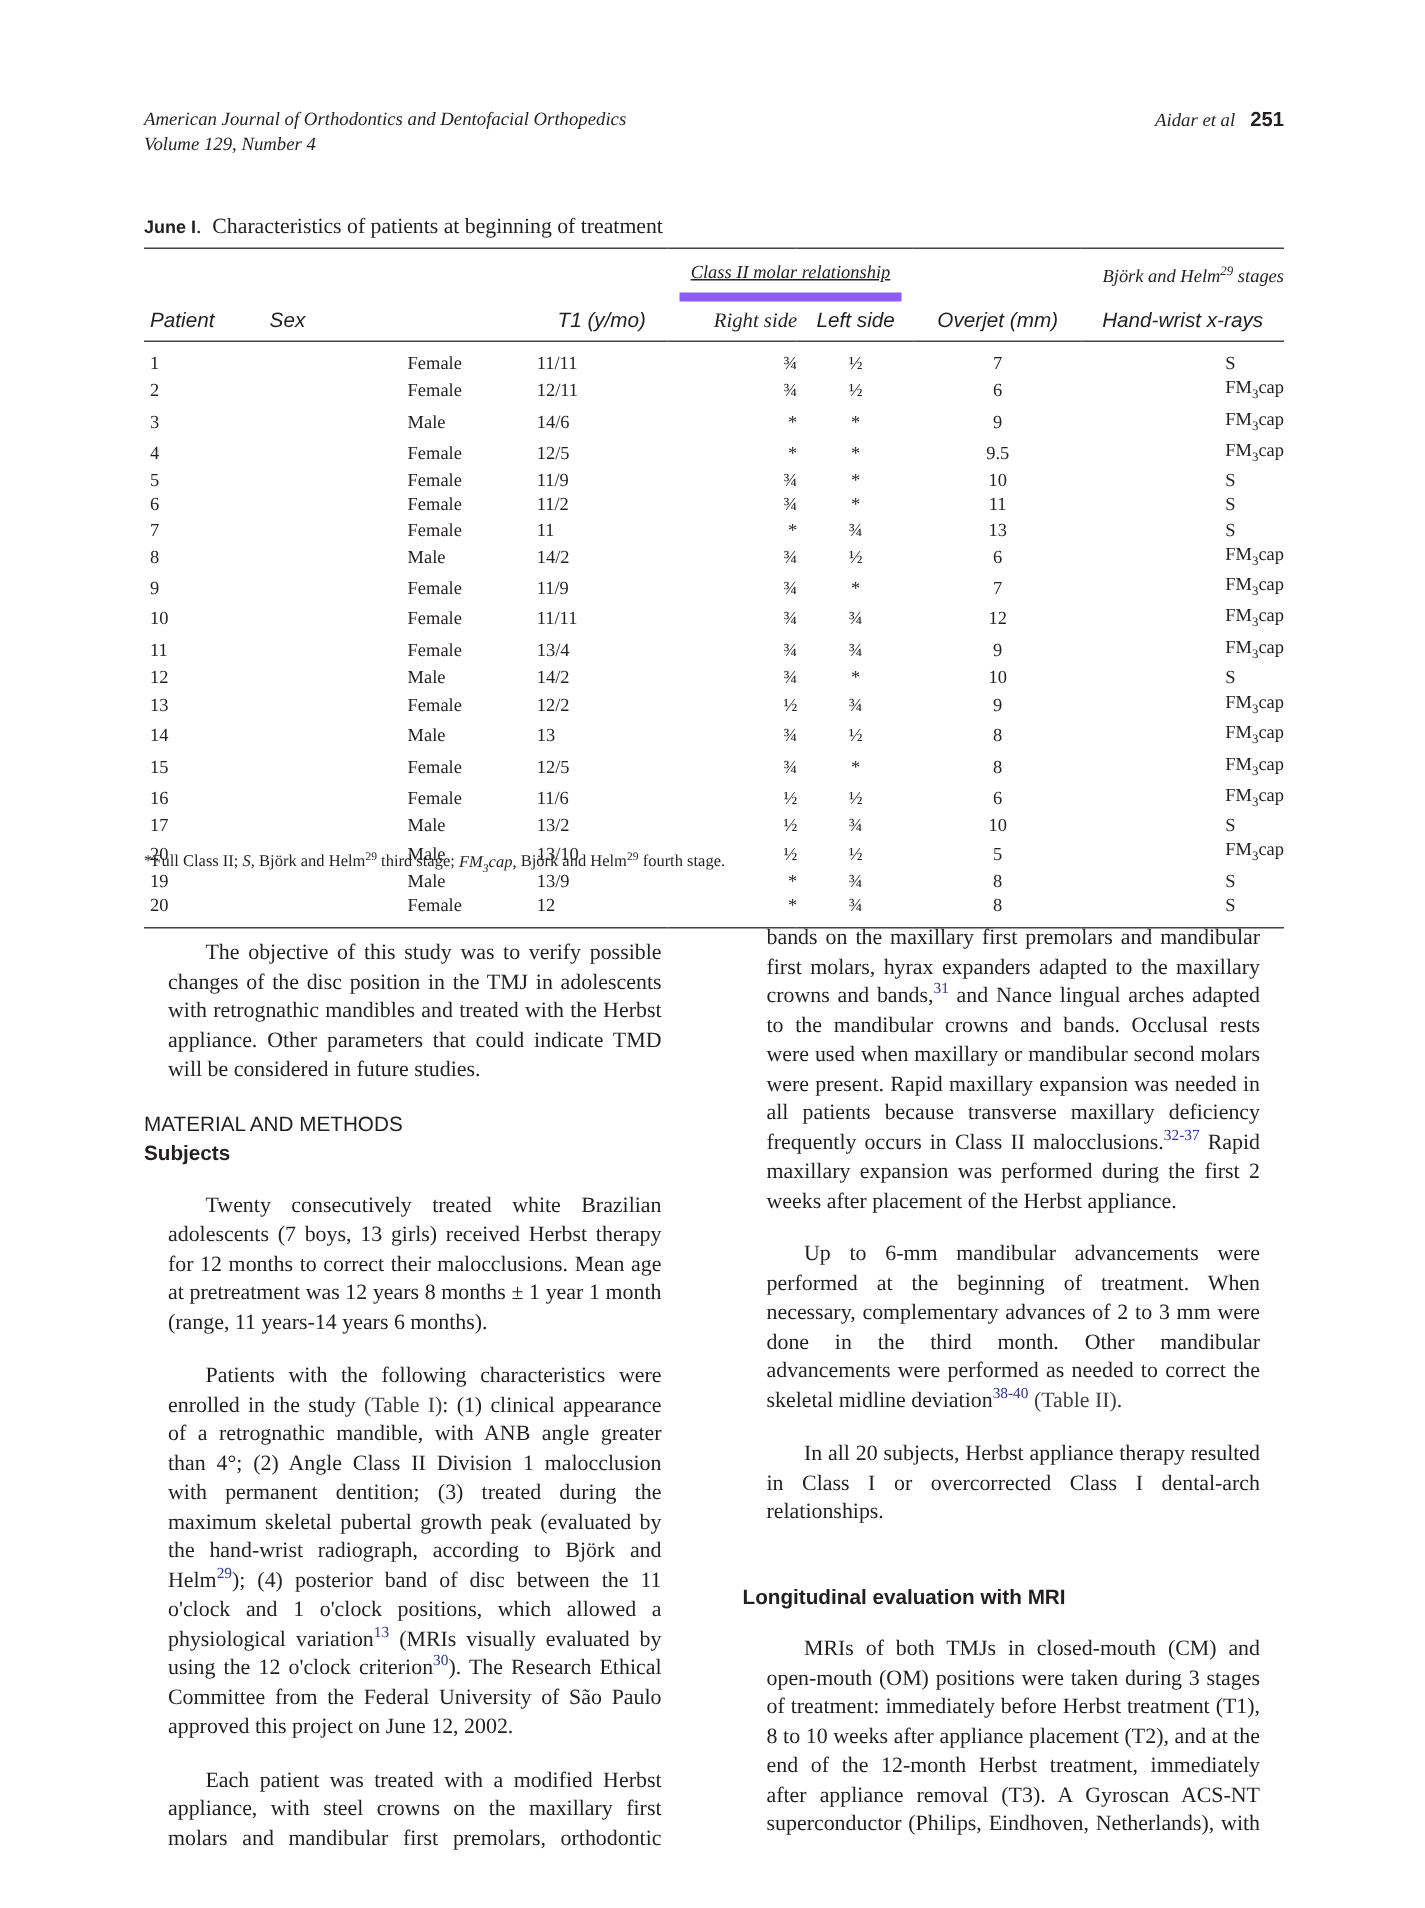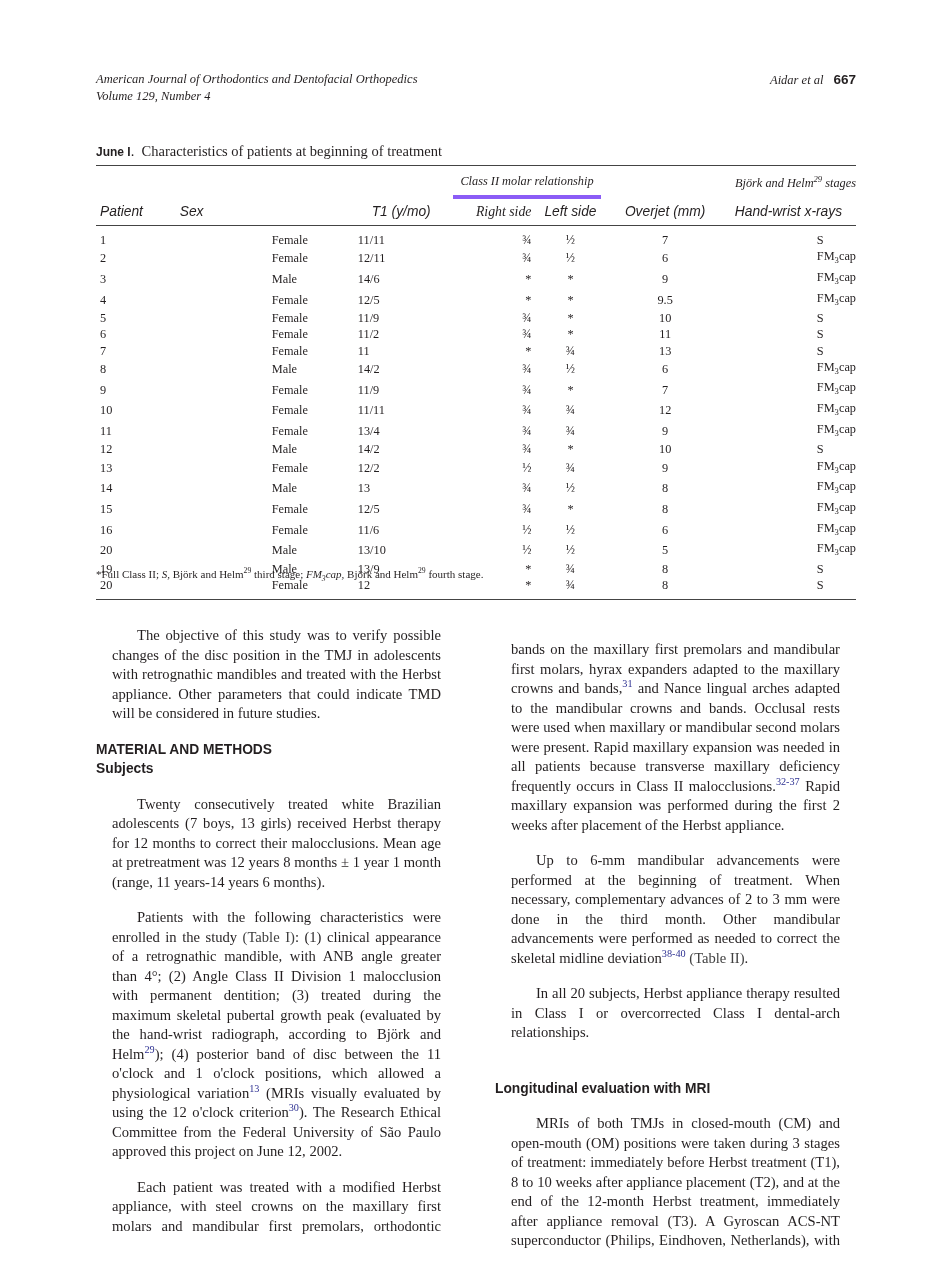--- a/index.html
+++ b/index.html
@@ -18,42 +18,42 @@
   table.pt tbody tr:last-child td { padding-bottom: 6px; border-bottom: 1.5px solid #444; }
   .c-pat { width: 90px; text-align: left; padding-left: 4px !important; }
   .c-sex { width: 100px; text-align: left; }
   .c-t1 { width: 100px; text-align: left; }
   .c-r { width: 100px; text-align: right; font-family: Liberation Serif, serif; }
   .c-l { width: 90px; text-align: center; }
   .c-oj { width: 130px; text-align: center; }
   .c-hw { text-align: center; }
   td.c-pat { text-align: left; }
   td.c-sex { padding-left: 92px !important; }
-  .grp-line { border-bottom: 4px solid #8b5cf6; }
+  .grp-line { border-bottom: 6px solid #8b5cf6; text-decoration: underline; }
   sub, sup { font-size: 70%; }
   .footnote { position: absolute; left: 96px; top: 566px; font-size: 11px; }
   .col { position: absolute; width: 361px; font-size: 14.6px; line-height: 19.5px; text-align: justify; }
   .col.left { left: 96px; top: 610px; }
-  .col.right { left: 495px; top: 624px; }
+  .col.right { left: 495px; top: 600px; }
   .col p { margin: 16px; text-indent: 25px; }
   .col p.noind { text-indent: 0; }
-  .h1 { font-family: "Liberation Sans", sans-serif; font-weight: bold; font-size: 13.8px; line-height: 19.5px; margin-top: 3px; }
+  .h1 { font-family: "Liberation Sans", sans-serif; font-weight: normal; font-size: 13.8px; line-height: 19.5px; margin-top: 3px; }
   .h2 { font-family: "Liberation Sans", sans-serif; font-weight: bold; font-size: 13.8px; line-height: 19.5px; margin-bottom: 5px; }
   .h2b { font-family: "Liberation Sans", sans-serif; font-weight: bold; font-size: 13.8px; line-height: 19.5px; margin-top: 36px; margin-bottom: 6px; }
   .link { color: #404040; }
   .ref { color: #2e3192; font-size: 70%; vertical-align: super; line-height: 0; }
 </style>
 </head>
 <body>
 
 <div class="running-head">
   <div>American Journal of Orthodontics and Dentofacial Orthopedics</div>
   <div>Volume 129, Number 4</div>
   <div class="right">
-    <span>Aidar et al</span><span class="pageno">667</span>
+    <span>Aidar et al</span><span class="pageno">251</span>
   </div>
 </div>
 
 <div class="table-caption">
   <span class="lbl">June I</span>.&nbsp;
   <span>Characteristics of patients at beginning of treatment</span>
 </div>
 
 <table class="pt">
   <thead>
@@ -214,20 +214,29 @@
       <tr>
         <td class="c-pat">16</td>
         <td class="c-sex" style="text-align: left; padding-left: 0px; text-indent: 0px;">Female</td>
         <td class="c-t1" style="text-align: left;">11/6</td>
         <td class="c-r">½</td>
         <td class="c-l">½</td>
         <td class="c-oj">6</td>
         <td class="c-hw" style="text-align: left; padding-left: 96px;">FM<sub>3</sub>cap</td>
       </tr>
       <tr>
+        <td class="c-pat">17</td>
+        <td class="c-sex" style="text-align: left; padding-left: 0px; text-indent: 0px;">Male</td>
+        <td class="c-t1" style="text-align: left;">13/2</td>
+        <td class="c-r">½</td>
+        <td class="c-l">¾</td>
+        <td class="c-oj">10</td>
+        <td class="c-hw" style="text-align: left; padding-left: 96px;">S</td>
+      </tr>
+      <tr>
         <td class="c-pat">20</td>
         <td class="c-sex" style="text-align: left; padding-left: 0px; text-indent: 0px;">Male</td>
         <td class="c-t1" style="text-align: left;">13/10</td>
         <td class="c-r">½</td>
         <td class="c-l">½</td>
         <td class="c-oj">5</td>
         <td class="c-hw" style="text-align: left; padding-left: 96px;">FM<sub>3</sub>cap</td>
       </tr>
       <tr>
         <td class="c-pat">19</td>

